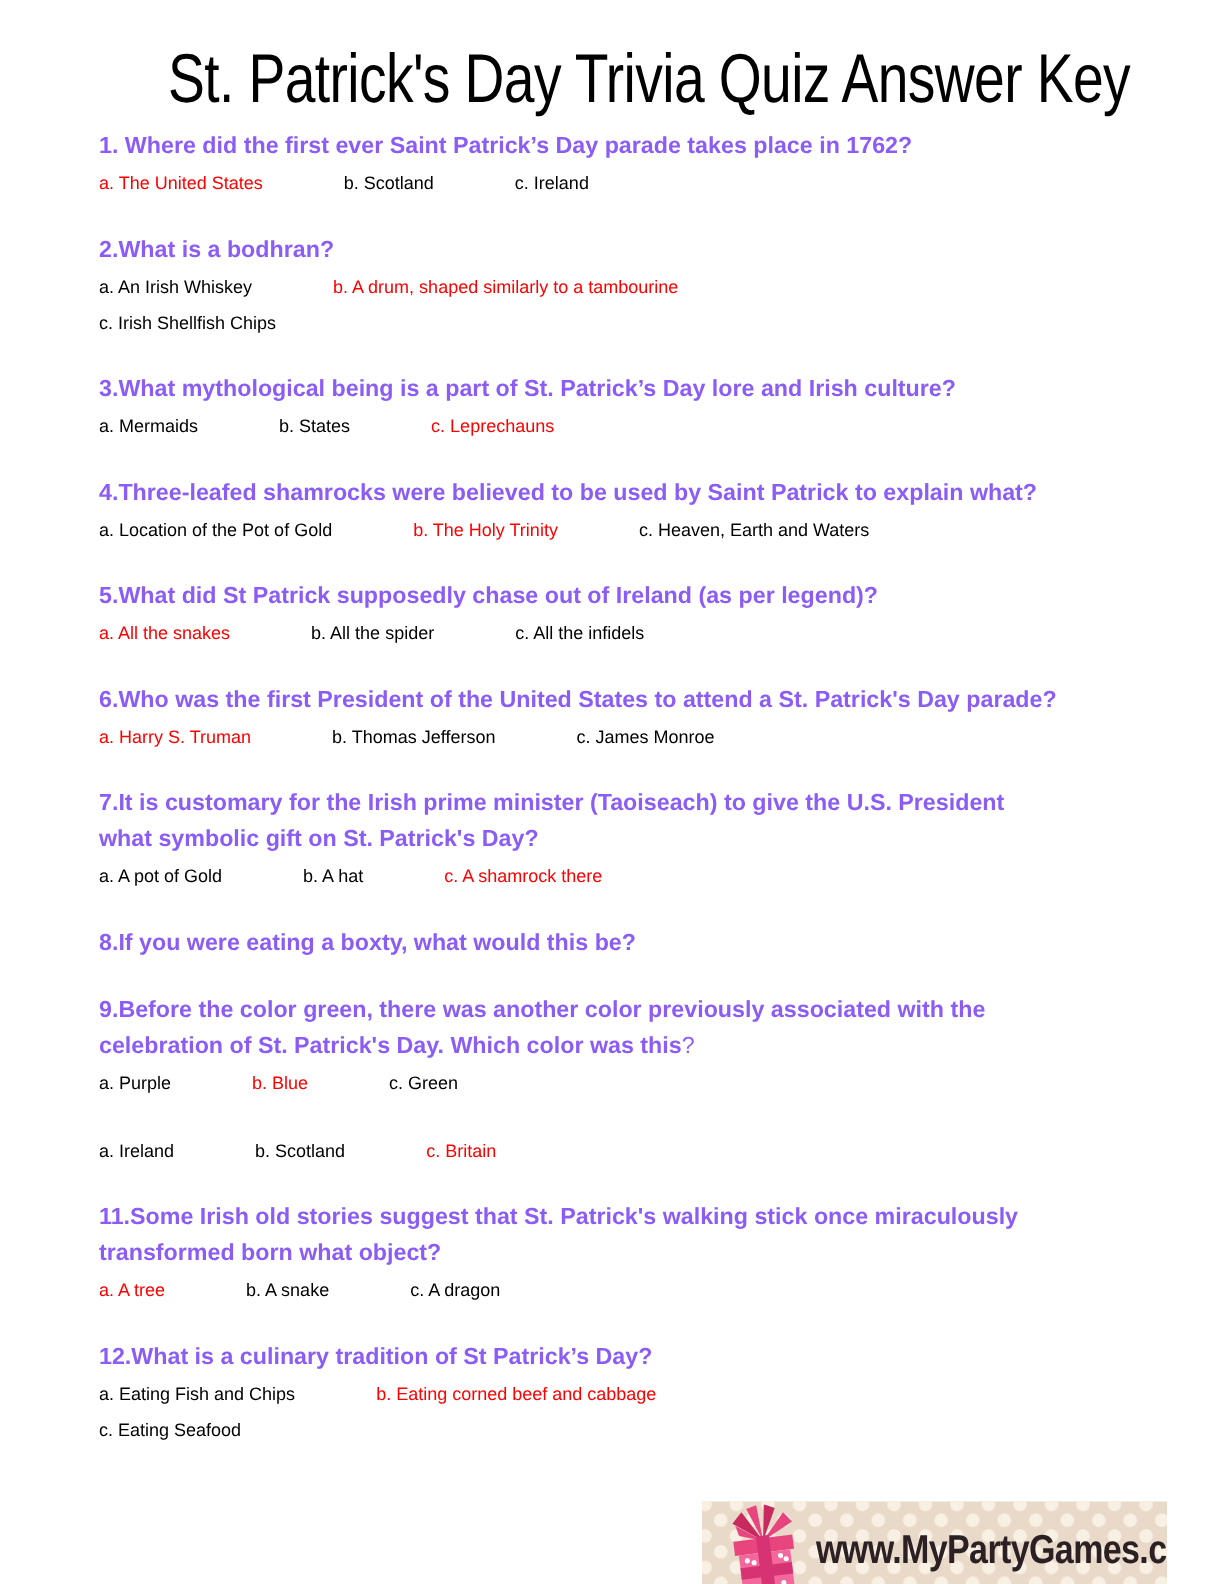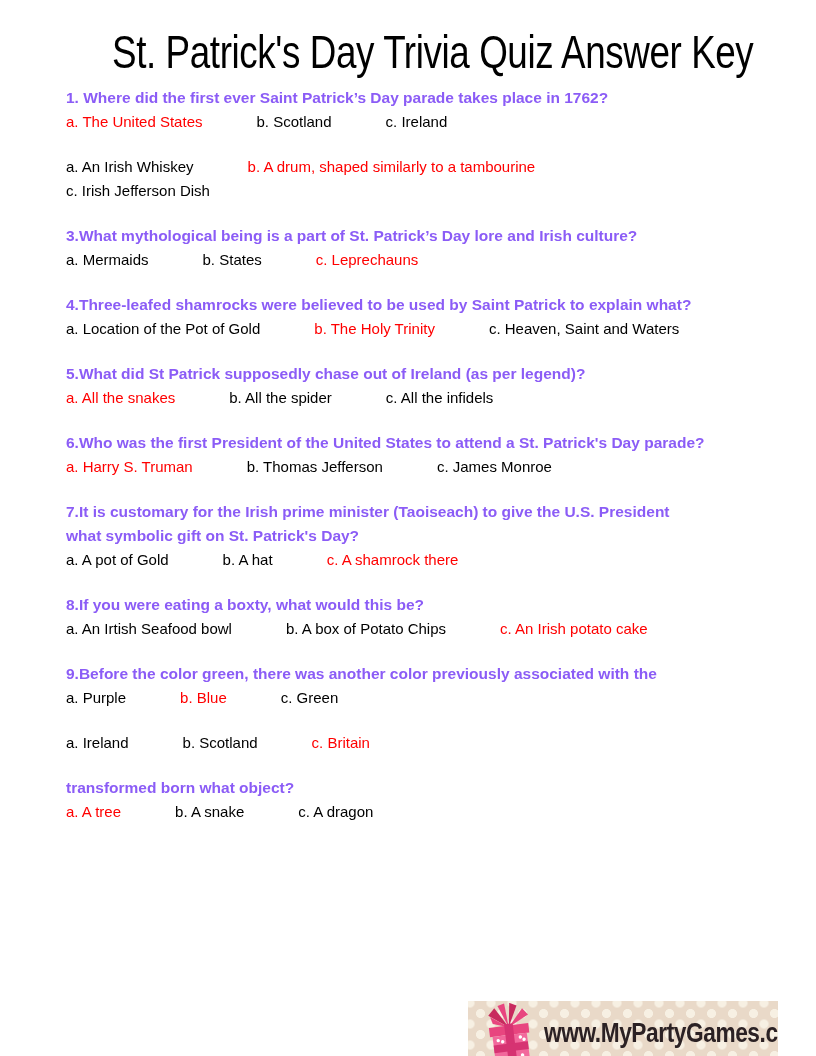--- a/index.html
+++ b/index.html
@@ -35,21 +35,21 @@
   .qblock { margin-bottom: 21px; }
   .qline {
     font-size: 15.5px;
     font-weight: 700;
     line-height: 24px;
     color: #8b5cf6;
     white-space: nowrap;
   }
   .qline .qtail { font-weight: 400; }
   .aline {
-    font-size: 15px;
+    font-size: 12px;
     font-weight: 400;
     line-height: 24px;
     color: #000000;
     white-space: nowrap;
   }
   .opt { display: inline-block; }
   .opt + .opt { margin-left: 54px; }
   .opt.correct { color: var(--red, #ff0000); }
   
   .banner {
@@ -89,58 +89,65 @@
 <div id="page" style="--red: #ff0000; --banner-bg: #e9d9c8; --banner-dot: #f7f0e3; --banner-text: #2b2124;">
 
   <h1 class="title">St. Patrick's Day Trivia Quiz Answer Key</h1>
 
   <div class="quiz">
       <div class="qblock">
         <div class="qline"><span>1. Where did the first ever Saint Patrick’s Day parade takes place in 1762?</span></div>
         <div class="aline"><span class="opt correct">a. The United States</span><span class="opt">b. Scotland</span><span class="opt">c. Ireland</span></div>
       </div>
       <div class="qblock">
+        <div class="qline"><span>2.What is a bodhran?</span></div>
         <div class="aline"><span class="opt">a. An Irish Whiskey</span><span class="opt correct">b. A drum, shaped similarly to a tambourine</span></div>
-        <div class="aline"><span class="opt">c. Irish Jefferson Dish</span></div>
+        <div class="aline"><span class="opt">c. Irish Shellfish Chips</span></div>
       </div>
       <div class="qblock">
         <div class="qline"><span>3.What mythological being is a part of St. Patrick’s Day lore and Irish culture?</span></div>
         <div class="aline"><span class="opt">a. Mermaids</span><span class="opt">b. States</span><span class="opt correct">c. Leprechauns</span></div>
       </div>
       <div class="qblock">
         <div class="qline"><span>4.Three-leafed shamrocks were believed to be used by Saint Patrick to explain what?</span></div>
-        <div class="aline"><span class="opt">a. Location of the Pot of Gold</span><span class="opt correct">b. The Holy Trinity</span><span class="opt">c. Heaven, Saint and Waters</span></div>
+        <div class="aline"><span class="opt">a. Location of the Pot of Gold</span><span class="opt correct">b. The Holy Trinity</span><span class="opt">c. Heaven, Earth and Waters</span></div>
       </div>
       <div class="qblock">
         <div class="qline"><span>5.What did St Patrick supposedly chase out of Ireland (as per legend)?</span></div>
         <div class="aline"><span class="opt correct">a. All the snakes</span><span class="opt">b. All the spider</span><span class="opt">c. All the infidels</span></div>
       </div>
       <div class="qblock">
         <div class="qline"><span>6.Who was the first President of the United States to attend a St. Patrick's Day parade?</span></div>
         <div class="aline"><span class="opt correct">a. Harry S. Truman</span><span class="opt">b. Thomas Jefferson</span><span class="opt">c.  James Monroe</span></div>
       </div>
       <div class="qblock">
         <div class="qline"><span>7.It is customary for the Irish prime minister (Taoiseach) to give the U.S. President</span></div>
         <div class="qline"><span>what symbolic gift on St. Patrick's Day?</span></div>
         <div class="aline"><span class="opt">a. A pot of Gold</span><span class="opt">b. A hat</span><span class="opt correct">c. A shamrock there</span></div>
       </div>
       <div class="qblock">
         <div class="qline"><span>8.If you were eating a boxty, what would this be?</span></div>
-        <div class="aline"><span class="opt">a. An Irtish Seafood bowl</span><span class="opt">b. A box of Potato Chips</span><span class="opt correct">c. An Irish potato cake</span></div>
       </div>
       <div class="qblock">
         <div class="qline"><span>9.Before the color green, there was another color previously associated with the</span></div>
+        <div class="qline"><span>celebration of St. Patrick's Day. Which color was this</span><span class="qtail">?</span></div>
         <div class="aline"><span class="opt">a. Purple</span><span class="opt correct">b. Blue</span><span class="opt">c. Green</span></div>
       </div>
       <div class="qblock">
         <div class="aline"><span class="opt">a. Ireland</span><span class="opt">b. Scotland</span><span class="opt correct">c. Britain</span></div>
       </div>
       <div class="qblock">
+        <div class="qline"><span>11.Some Irish old stories suggest that St. Patrick's walking stick once miraculously</span></div>
         <div class="qline"><span>transformed born what object?</span></div>
         <div class="aline"><span class="opt correct">a. A tree</span><span class="opt">b. A snake</span><span class="opt">c. A dragon</span></div>
+      </div>
+      <div class="qblock">
+        <div class="qline"><span>12.What is a culinary tradition of St Patrick’s Day?</span></div>
+        <div class="aline"><span class="opt">a. Eating Fish and Chips</span><span class="opt correct">b. Eating corned beef and cabbage</span></div>
+        <div class="aline"><span class="opt">c. Eating Seafood</span></div>
       </div>
     </div>
 
   <div class="banner">
     <svg class="gift" width="56" height="62" viewBox="0 0 64 72" aria-hidden="true">
       <g transform="rotate(-7 32 40)">
 
         <polygon points="32,28 10,12 18,4" fill="#c82a5e"></polygon>
         <polygon points="32,28 22,2 30,0" fill="#e8457f"></polygon>
         <polygon points="32,28 36,0 44,4" fill="#c82a5e"></polygon>

